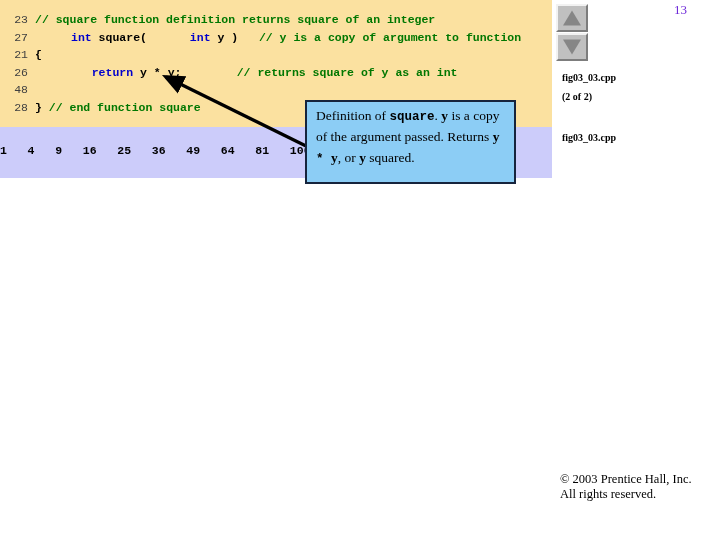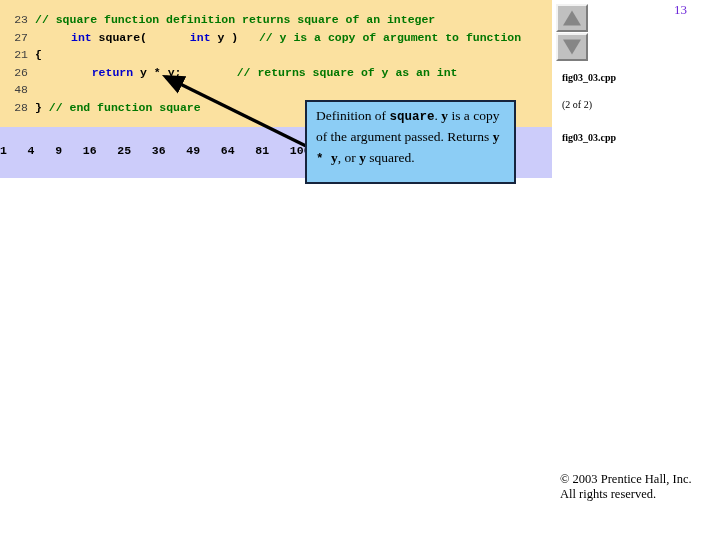--- a/index.html
+++ b/index.html
@@ -188,21 +188,21 @@
     left: 10px;
     width: 155px;
     font-family: "Liberation Serif", serif;
     font-size: 10px;
     font-weight: bold;
     line-height: 19px;
     color: #000000;
   }
   #outline-item-0 { top: 68px; }
   #outline-item-1 { top: 128px; }
-  .outline-sub { font-weight: normal; margin-top: 8px; }
+  .outline-sub { font-weight: bold; }
 
   #footer {
     position: absolute;
     left: 560px;
     top: 472px;
     width: 158px;
     font-family: "Liberation Serif", serif;
     font-size: 12.5px;
     line-height: 15px;
     color: #000000;

